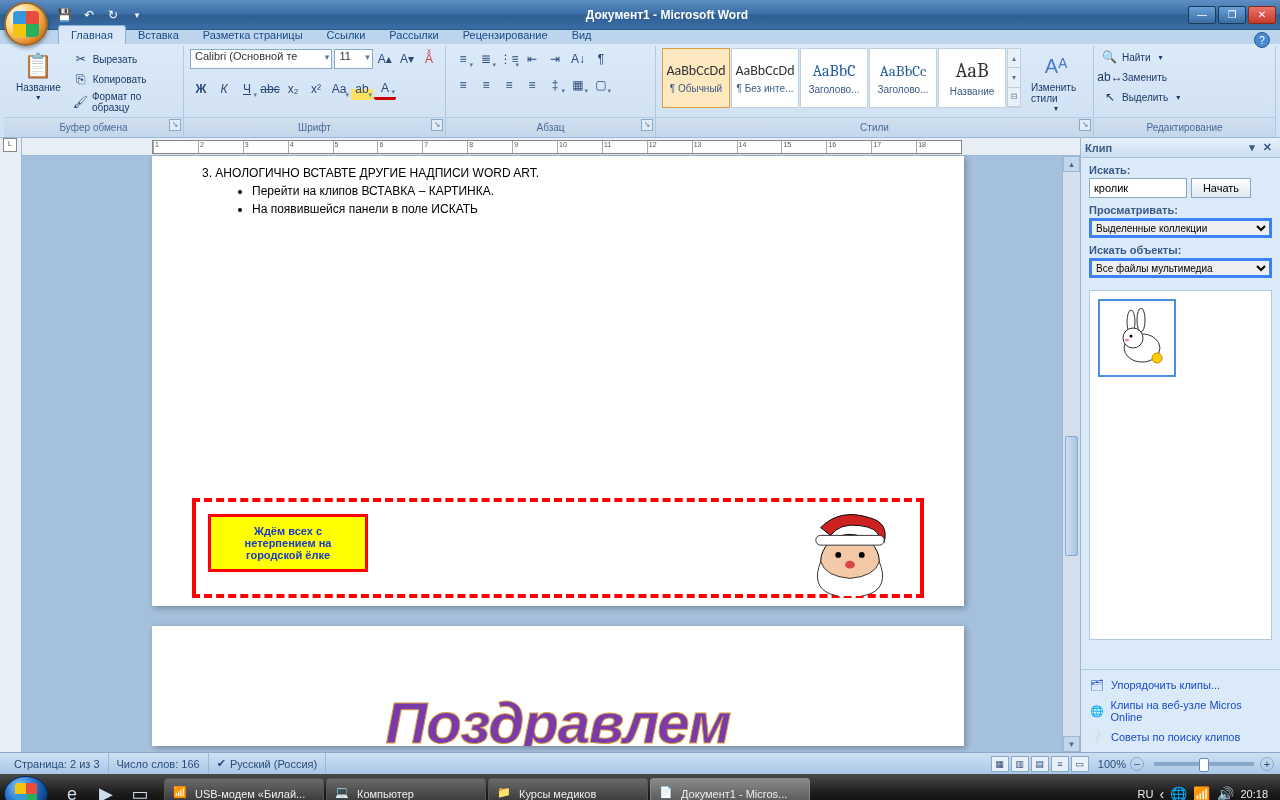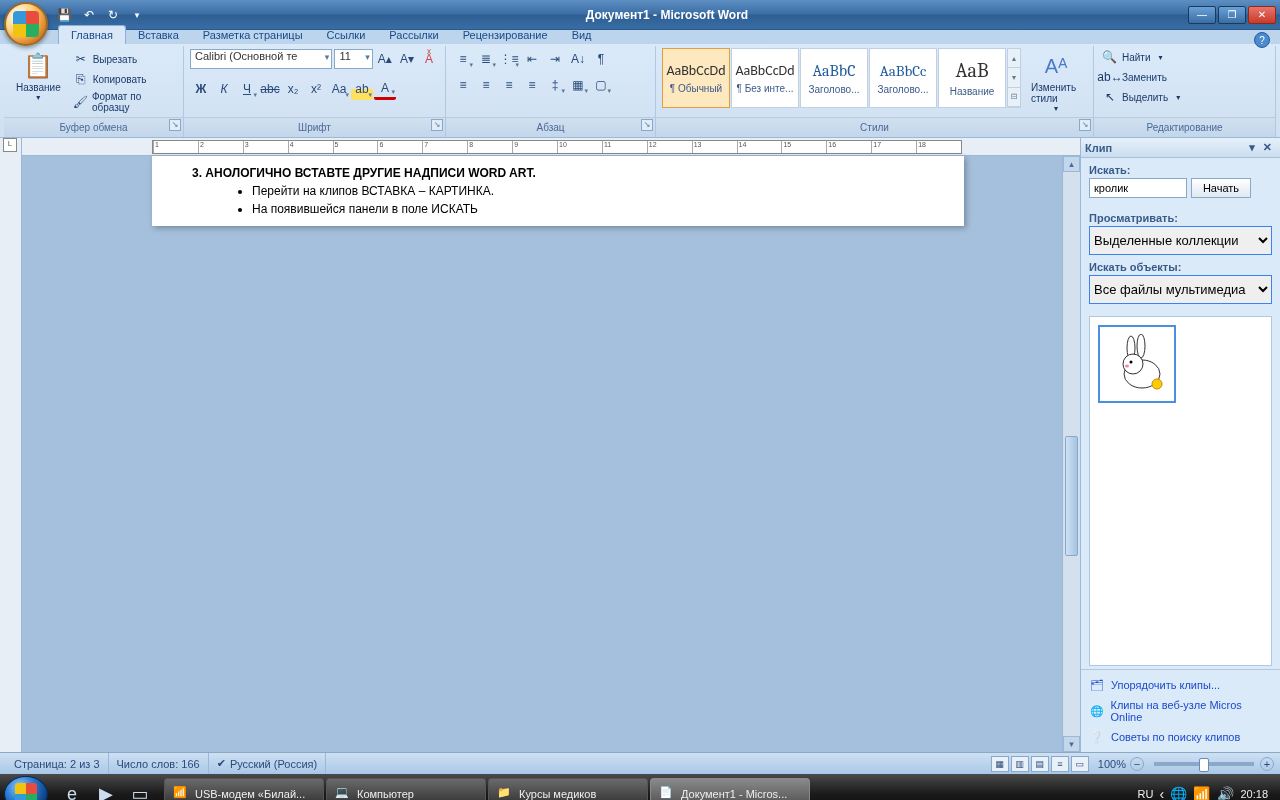--- a/index.html
+++ b/index.html
@@ -71,21 +71,21 @@
 
 
 .clip-pane { width: 200px; background: #dbeaf8; border-left: 1px solid #9ab8d8; display: flex; flex-direction: column; font-size: 11px; }
 .clip-head { height: 20px; background: linear-gradient(to bottom,#e6f0fa,#cadef0); border-bottom: 1px solid #a8c0d8; display: flex; align-items: center; padding: 0 4px; color: #3a5a8a; font-weight: bold; }
 .clip-head .sp { flex: 1; }
 .clip-head .x { cursor: pointer; padding: 0 4px; }
 .clip-body { padding: 6px 8px; flex: 1; overflow: auto; background: #dbeaf8; }
 .clip-body label { display: block; color: #3a5a8a; margin-bottom: 2px; font-weight: bold; }
 .clip-body input[type=text] { width: 98px; border: 1px solid #8aa8c8; height: 20px; padding: 0 4px; font-size: 11px; }
 .clip-body button.go { height: 20px; width: 60px; border: 1px solid #8aa8c8; background: linear-gradient(to bottom,#fff,#e0e8f0); font-size: 11px; margin-left: 4px; }
-.clip-body select { width: 100%; border: 1px solid #3b82f6; height: 29px; font-size: 13px; margin-bottom: 6px; }
+.clip-body select { width: 100%; border: 3px solid #3b82f6; height: 20px; font-size: 10px; margin-bottom: 6px; }
 .results { background: #fff; border: 1px solid #b0c8e0; height: 350px; padding: 8px; margin-top: 6px; }
 .thumb-r { width: 78px; height: 78px; border: 2px solid #4a90e0; background: #fff; display: flex; align-items: center; justify-content: center; }
 .clip-foot { border-top: 1px solid #b0c8e0; padding: 4px 8px; }
 .clip-foot a { display: flex; align-items: center; gap: 6px; color: #1a4aca; text-decoration: none; padding: 3px 0; font-size: 11px; }
 .clip-foot .ic { width: 16px; height: 16px; display: inline-flex; align-items: center; justify-content: center; }
 
 
 .statusbar { height: 22px; background: linear-gradient(to bottom,#cfe0f2,#a8c8e8); border-top: 1px solid #8aa8c8; display: flex; align-items: center; font-size: 11px; color: #2a4a7a; padding: 0 6px; }
 .statusbar .cell { padding: 0 8px; border-right: 1px solid #9ab8d8; height: 100%; display: flex; align-items: center; gap: 4px; }
 .statusbar .sp { flex: 1; }
@@ -299,46 +299,61 @@
             <span>15</span>
             <span>16</span>
             <span>17</span>
             <span>18</span>
           </div>
         </div>
     </div>
 
     <div class="page">
       <div class="doc-body">
-        <div style="font-weight:bold;">3. АНОЛОГИЧНО ВСТАВТЕ ДРУГИЕ НАДПИСИ  WORD ART.</div>
+        <div style="font-weight:normal;margin-left:10px">3. АНОЛОГИЧНО ВСТАВТЕ ДРУГИЕ НАДПИСИ  WORD ART.</div>
         <ul>
           <li>Перейти на клипов ВСТАВКА – КАРТИНКА.</li>
           <li>На появившейся панели в поле ИСКАТЬ</li>
         </ul>
       </div>
-    </div>
-
+      <div class="red-frame">
+        <div class="yellow-box">Ждём всех с нетерпением на городской ёлке</div>
+        <svg class="santa" viewBox="0 0 120 90">
+          <path d="M30 20 Q50 0 80 10 Q100 15 95 35 L90 30 Q88 20 70 18 Q50 15 40 28 Z" fill="#c22" stroke="#000" stroke-width="1"></path>
+          <ellipse cx="60" cy="55" rx="30" ry="28" fill="#f4c9a8" stroke="#000"></ellipse>
+          <path d="M30 55 Q20 80 40 88 Q60 95 80 88 Q100 80 90 55 Q85 70 60 72 Q35 70 30 55 Z" fill="#fff" stroke="#333"></path>
+          <circle cx="48" cy="48" r="3" fill="#000"></circle>
+            <circle cx="72" cy="48" r="3" fill="#000"></circle>
+          <ellipse cx="60" cy="58" rx="5" ry="4" fill="#d44"></ellipse>
+          <rect x="25" y="28" width="70" height="10" fill="#fff" stroke="#333" rx="5"></rect>
+        </svg>
+      </div>
+    </div>
+
+    <div class="page2">
+      <div class="wordart">Поздравлем</div>
+    </div>
 
     <div class="vscroll">
       <div class="arr">▴</div>
       <div class="thumb"></div>
       <div class="arr bot">▾</div>
     </div>
   </div>
 
   <div class="clip-pane">
     <div class="clip-head">
       <span>Клип</span>
       <span class="sp"></span>
       <span class="x">▾</span>
       <span class="x">✕</span>
     </div>
     <div class="clip-body">
       <label>Искать:</label>
-      <div style="display:flex;margin-bottom:14px">
+      <div style="display:flex;margin-bottom:6px">
         <input type="text" value="кролик" style="">
         <button class="go">Начать</button>
       </div>
       <label>Просматривать:</label>
       <select><option>Выделенные коллекции</option></select>
       <label>Искать объекты:</label>
       <select><option>Все файлы мультимедиа</option></select>
       <div class="results">
         <div class="thumb-r">
           <svg width="60" height="60" viewBox="0 0 60 60">

